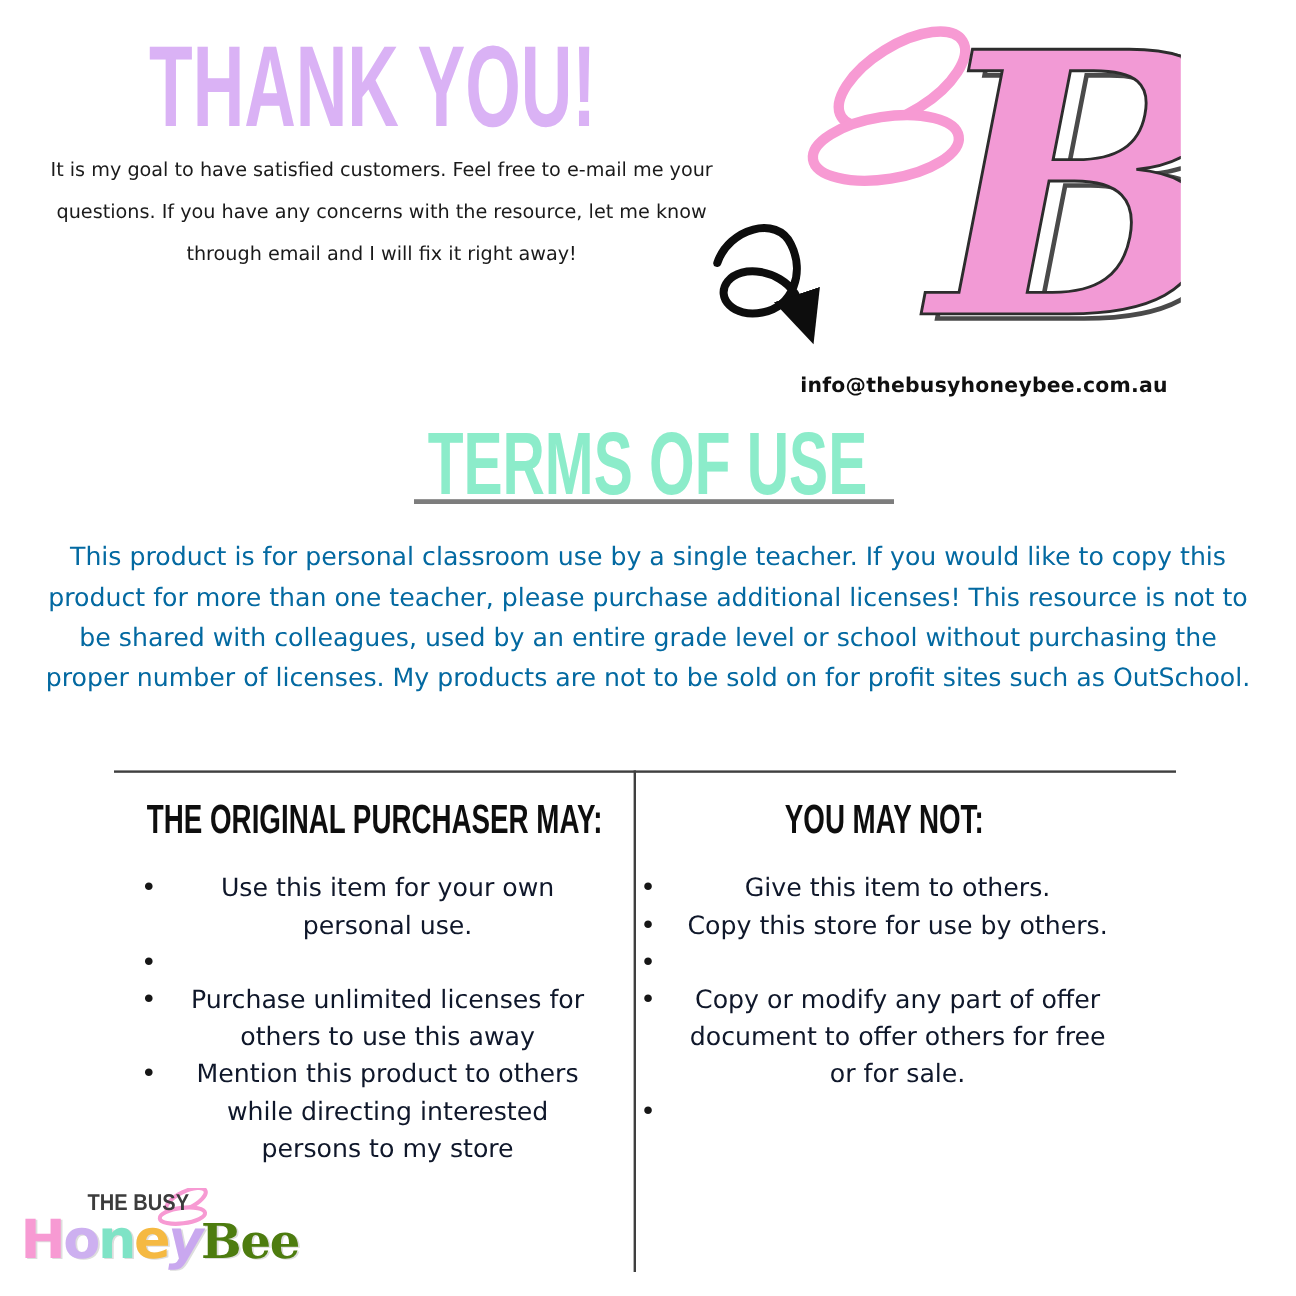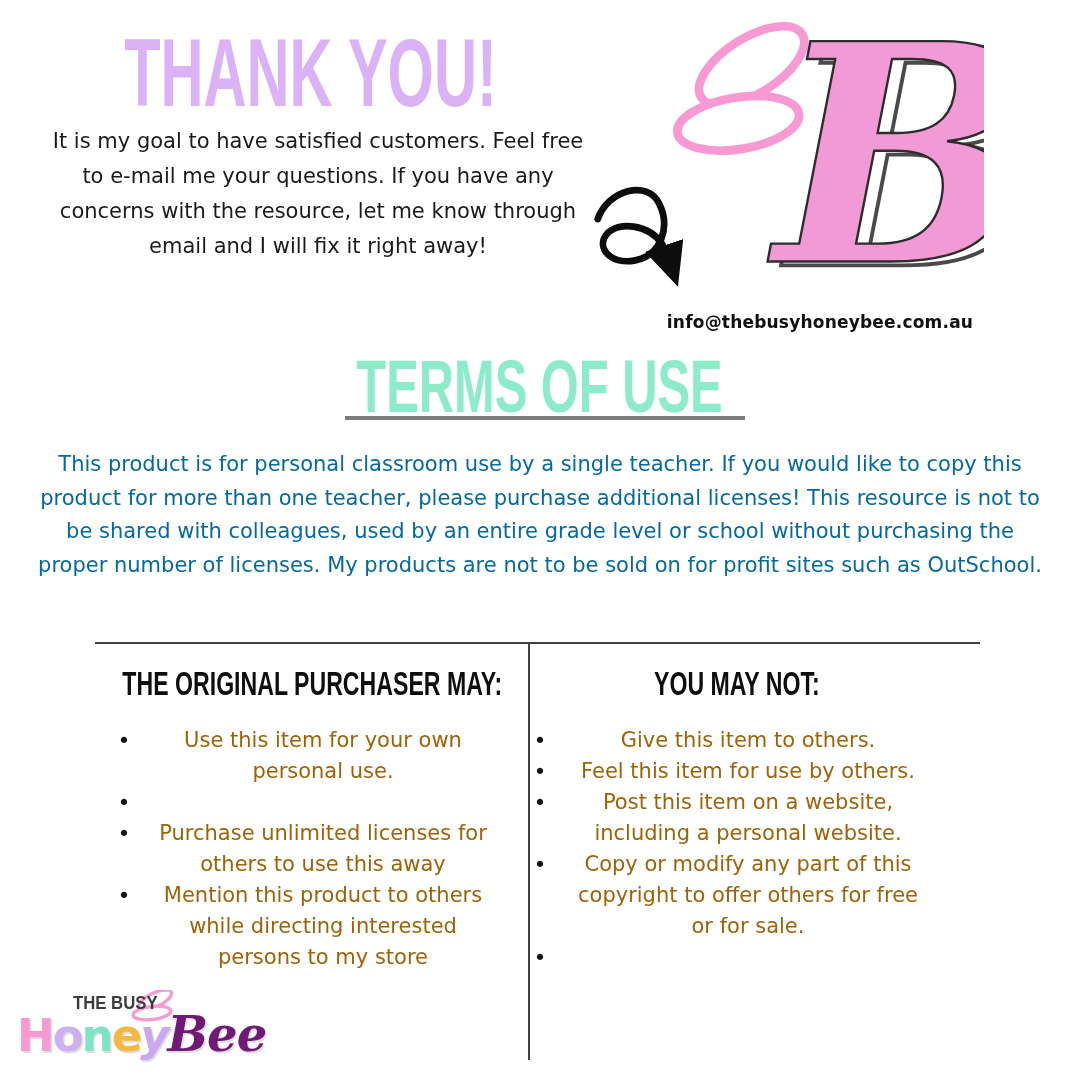--- a/index.html
+++ b/index.html
@@ -13,21 +13,21 @@
   .condensed {
     display:inline-block; white-space:nowrap;
     font-family:"Liberation Sans", sans-serif; font-weight:bold;
     transform-origin:center;
   }
   
   .thank-title-wrap { position:absolute; left:0; top:18px; width:620px; }
   .thank-title { font-size:96px; color:#dab2f5; transform:scaleX(0.62); letter-spacing:0px; }
   .thank-body {
     position:absolute; left:42px; top:124px; width:552px;
-    text-align:center; font-size:21px; line-height:35px; color:#1a1a1a;
+    text-align:center; font-size:16px; line-height:35px; color:#1a1a1a;
   }
   
   .arrow-svg { position:absolute; left:592px; top:178px; width:96px; height:112px; }
   
   .logo-svg { position:absolute; left:646px; top:10px; width:338px; height:288px; }
   
   .email {
     position:absolute; left:600px; top:312px; width:440px;
     text-align:center; font-size:17px; font-weight:bold; color:#101010;
     letter-spacing:0.2px;
@@ -44,36 +44,36 @@
   .hline { position:absolute; left:95px; top:642px; width:885px; height:2px; background:#3f3f3f; }
   .vline { position:absolute; left:528px; top:642px; width:2px; height:418px; background:#3f3f3f; }
   
   .col { position:absolute; top:664px; }
   .col-left  { left:100px; width:424px; }
   .col-right { left:516px; width:442px; }
   .col-header { font-size:34px; color:#0e0e0e; transform:scaleX(0.68); }
   .bullets { margin-top:22px; }
   .brow { display:flex; align-items:flex-start; }
   .bdot { flex:0 0 48px; text-align:center; font-size:22px; line-height:31px; color:#161616; }
-  .btxt { flex:1; text-align:center; font-size:21px; line-height:31px; color:#a16207; padding-right:26px; }
+  .btxt { flex:1; text-align:center; font-size:21px; line-height:31px; color:#0f172a; padding-right:26px; }
   
   .brand { position:absolute; left:15px; top:988px; width:240px; height:90px; }
   .brand-top {
     position:absolute; left:58px; top:4px;
     font-family:"Liberation Sans", sans-serif; font-weight:bold; font-size:19px;
     color:#3c3c3c; transform:scaleX(0.88); transform-origin:left center; white-space:nowrap;
   }
   .brand-word {
     position:absolute; left:2px; top:18px; white-space:nowrap;
     font-weight:bold; font-size:45px; letter-spacing:-2px;
     text-shadow:1.5px 1.5px 0 rgba(120,120,120,0.25);
   }
   .brand-word .bee {
-    font-family:"DejaVu Serif", serif; font-style:italic; font-size:48px;
-    color:#701a75; letter-spacing:-1px;
+    font-family:"DejaVu Serif", serif; font-size:40px;
+    color:#4d7c0f; letter-spacing:-1px;
   }
   .brand-wings { position:absolute; left:116px; top:2px; width:58px; height:34px; }
   .c-h { color:#f79ad3; } .c-o { color:#cdb0f0; } .c-n { color:#7fe3c6; }
   .c-e { color:#f5b942; } .c-y { color:#c9a8ef; font-style:italic; }
 </style>
 </head>
 <body>
 
 <div class="page">
 
@@ -140,29 +140,28 @@
     <div class="hwrap">
       <span class="condensed col-header">YOU MAY NOT:</span>
     </div>
     <div class="bullets">
       <div class="brow">
         <span class="bdot">•</span>
         <span class="btxt">Give this item to others.</span>
       </div>
       <div class="brow">
         <span class="bdot">•</span>
-        <span class="btxt">Feel this item for use by others.</span>
+        <span class="btxt">Copy this store for use by others.</span>
       </div>
       <div class="brow">
         <span class="bdot">•</span>
-        <span class="btxt">Post this item on a website, including a personal website.</span>
       </div>
       <div class="brow">
         <span class="bdot">•</span>
-        <span class="btxt">Copy or modify any part of this copyright to offer others for free or for sale.</span>
+        <span class="btxt">Copy or modify any part of offer document to offer others for free or for sale.</span>
       </div>
       <div class="brow">
         <span class="bdot">•</span>
       </div>
     </div>
   </div>
 
   <div class="brand">
     <svg class="brand-wings" viewBox="0 0 58 34">
       <ellipse cx="24" cy="10" rx="18" ry="7" fill="#ffffff" stroke="#f79ad3" stroke-width="3.4" transform="rotate(-26 24 10)"></ellipse>

